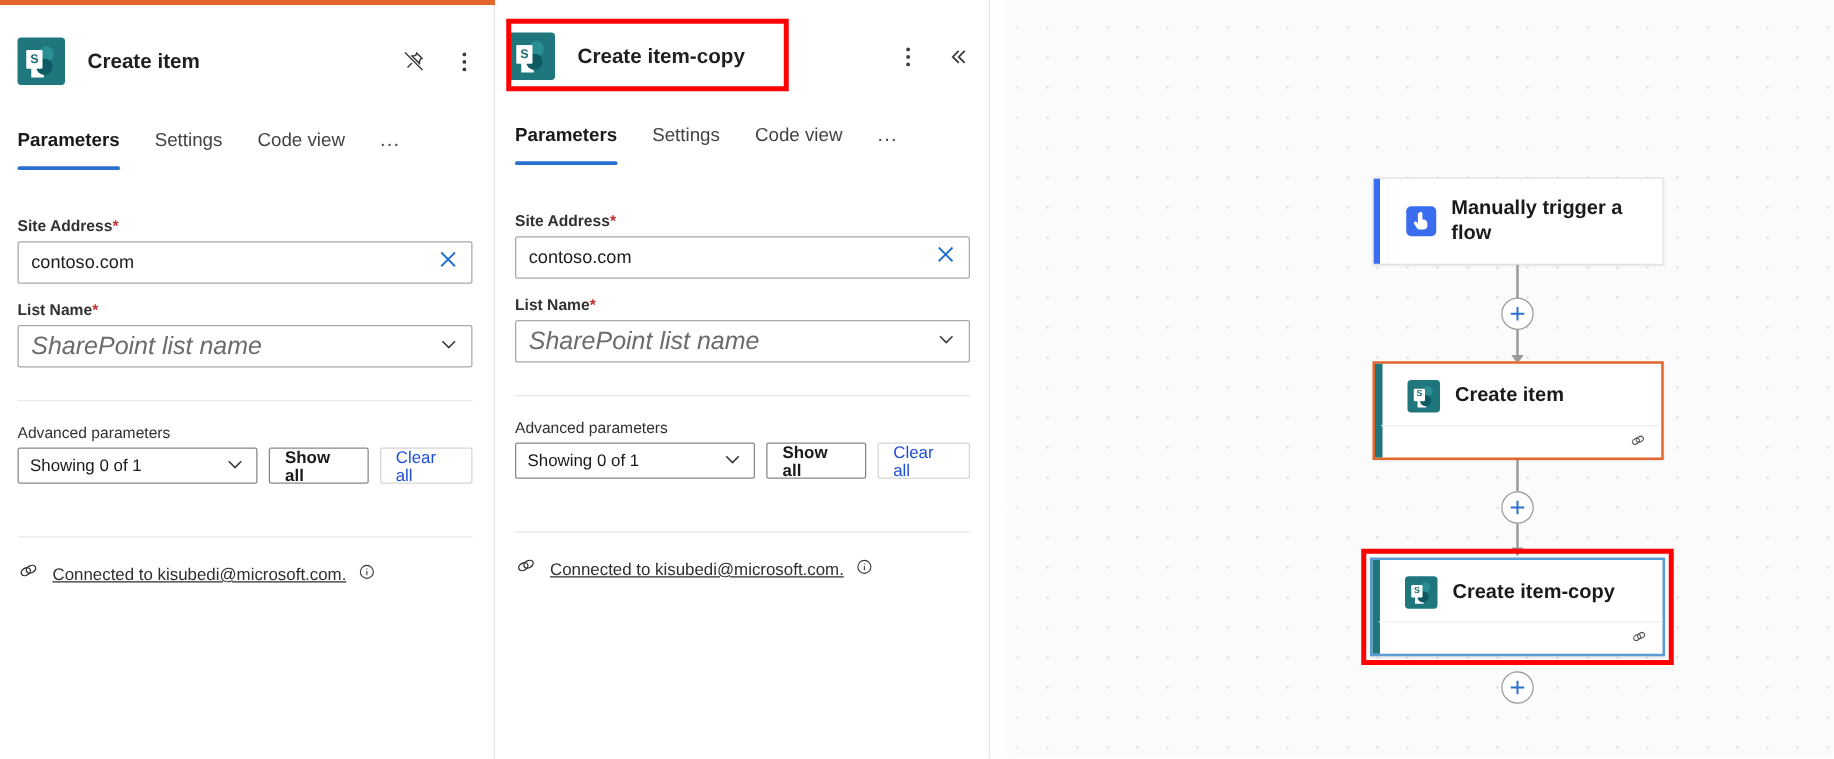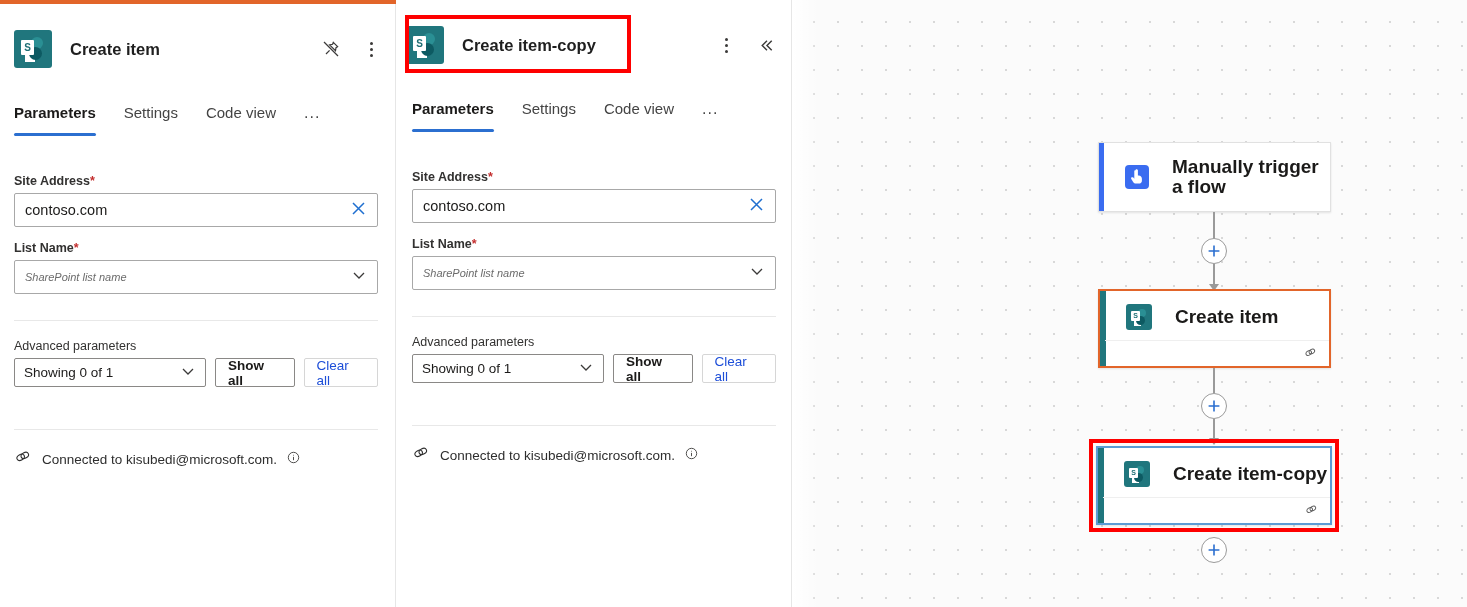--- a/index.html
+++ b/index.html
@@ -96,21 +96,21 @@
     font-size: 12.5px; color: #323130; margin-bottom: 5px; font-weight: bold;
   }
   .req { color: #c32e2e; }
   .input-box {
     height: 34px; border: 1px solid #a8a8a8; border-radius: 2px;
     display: flex; align-items: center; padding: 12px 10px; background: #fff;
     margin-bottom: 14px;
   }
   .input-box .val { font-size: 14.5px; color: #1b1a19; flex: 1; }
   .input-box .ph {
-    font-size: 11px; color: #6b6b6b; font-style: italic; flex: 1;
+    font-size: 20px; color: #6b6b6b; font-style: italic; flex: 1;
   }
   .clear-x { color: #1f6fd0; }
   .chev-d { color: #3b3a39; }
 
   .sep {
     height: 1px; background: #e8e8e8; margin: 26px 0 18px 0;
   }
   .adv-label { font-size: 12.5px; color: #323130; margin-bottom: 5px; }
   .adv-row { display: flex; align-items: center; gap: 9px; }
   .adv-select {
@@ -121,21 +121,21 @@
   .adv-select .chev-d { margin-left: auto; }
   .btn {
     height: 29px; border: 1px solid #8a8886; border-radius: 2px;
     background: #fff; font-size: 13.5px; font-weight: bold; color: #1b1a19;
     padding: 0 12px; display: flex; align-items: center;
   }
   .btn.disabled { color: #1d4ed8; border-color: #d6d6d6; font-weight: normal; }
 
   .conn-sep { height: 1px; background: #e8e8e8; margin: 42px 0 18px 0; }
   .conn-row { display: flex; align-items: center; gap: 10px; }
-  .conn-text { font-size: 13.5px; color: #2e2e2e; }
+  .conn-text { font-size: 13.5px; color: #2e2e2e; text-decoration: underline; }
 
   
   #canvas {
     position: absolute; left: 793px; top: 0; width: 674px; height: 607px;
     background-color: #fbfbfb;
     background-image: radial-gradient(#d8d8d8 1.1px, transparent 1.2px);
     background-size: 24px 24px;
     background-position: 9px 10px;
     overflow: hidden;
   }
@@ -147,21 +147,21 @@
 
   .node {
     position: absolute; background: #ffffff;
     box-shadow: 0 1px 2px rgba(0,0,0,.10);
   }
   .node-accent {
     position: absolute; left: 0; top: 0; bottom: 0; width: 5px;
   }
   .node-main { display: flex; align-items: center; padding-left: 26px; }
   .node-label {
-    margin-left: 23px; font-size: 19px; font-weight: bold; color: #1b1a19;
+    margin-left: 12px; font-size: 16px; font-weight: bold; color: #1b1a19;
     line-height: 20px;
   }
   .node-foot {
     position: absolute; left: 5px; right: 0; bottom: 0; height: 26px;
     border-top: 1px solid #efefef; display: flex; align-items: center;
     justify-content: flex-end; padding-right: 11px;
   }
 
   .trig-icon {
     width: 24px; height: 24px; border-radius: 4px; background: #3a6cf0;

